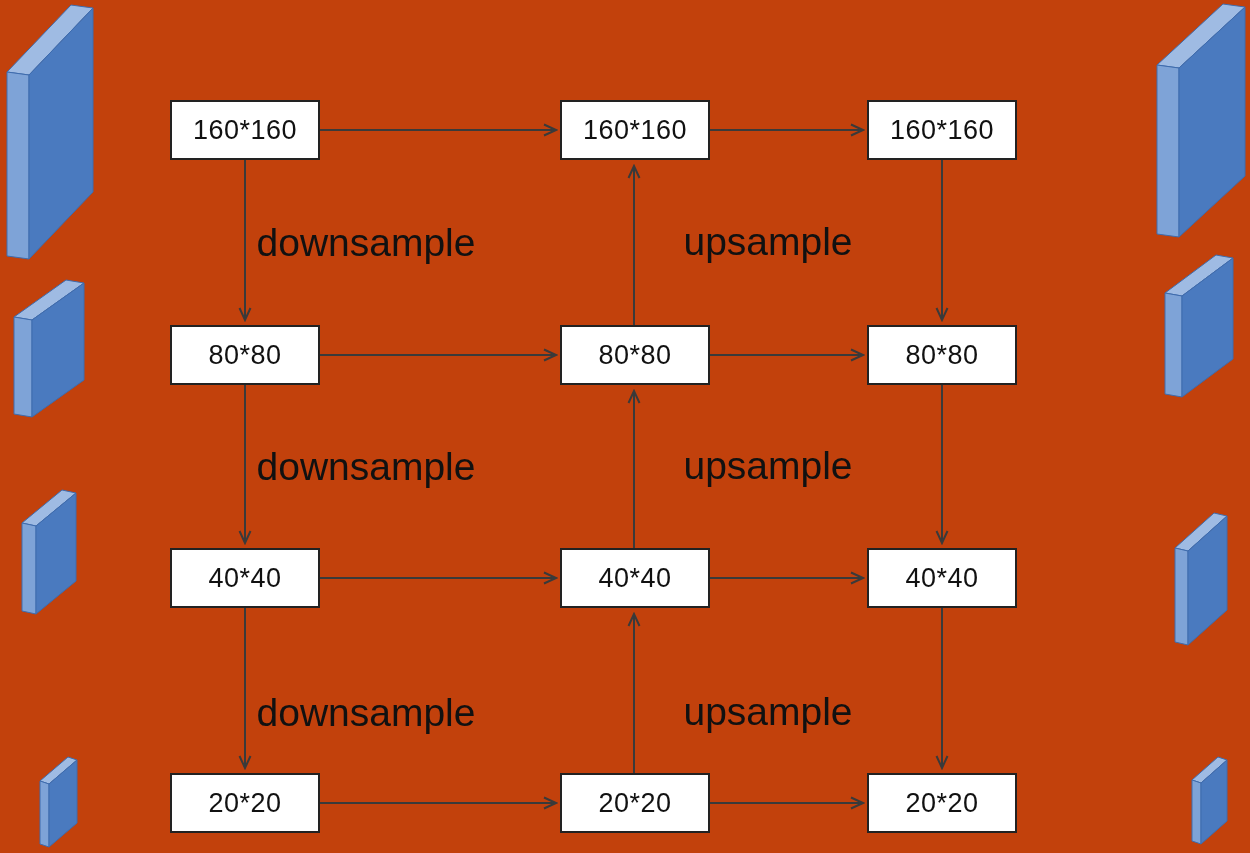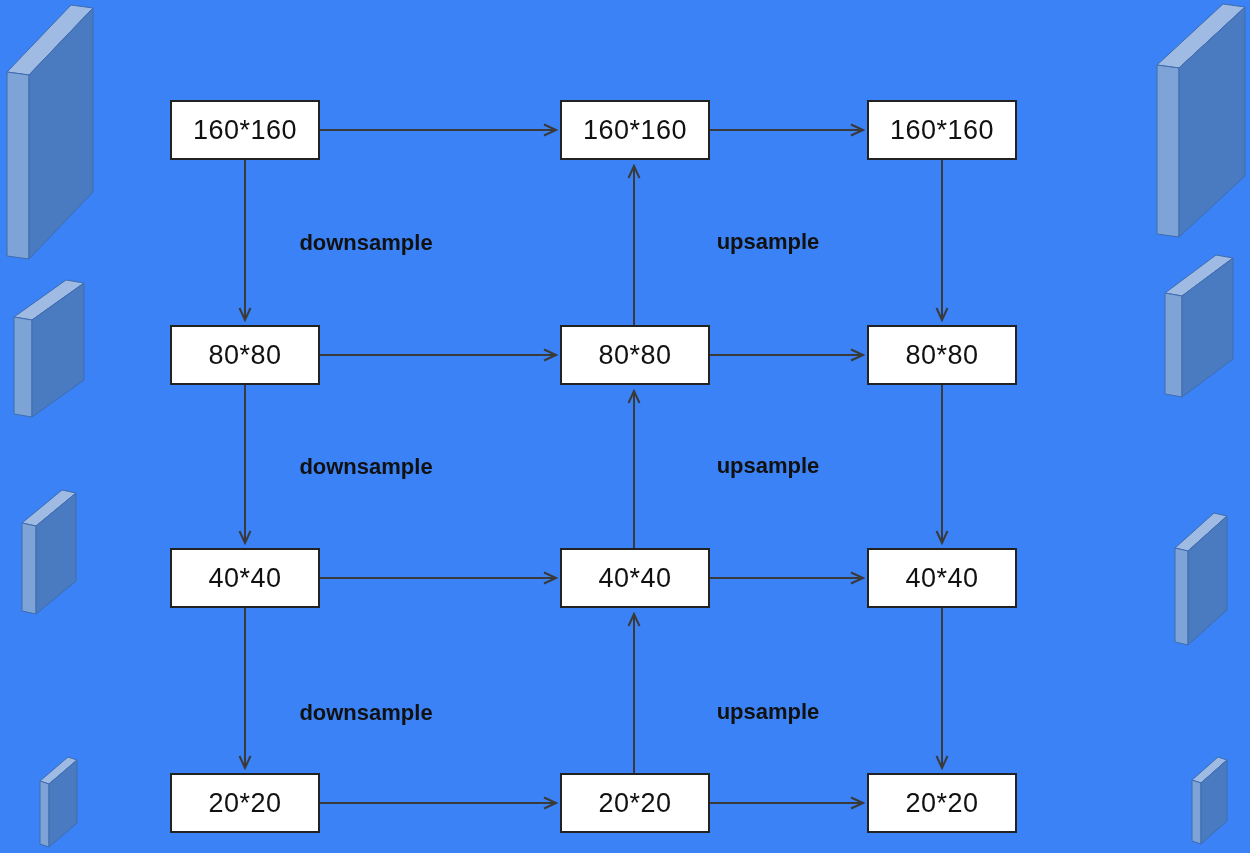--- a/index.html
+++ b/index.html
@@ -1,20 +1,20 @@
 <!DOCTYPE html>
 <html><head>
 <meta charset="utf-8">
 <style>
   html, body { margin: 0; padding: 0; background: #ffffff; }
   .stage {
     position: relative;
     width: 1250px;
     height: 853px;
-    background: #3b82f6;
+    background: #c2410c;
     font-family: "Liberation Sans", "DejaVu Sans", sans-serif;
     overflow: hidden;
   }
   .layer { position: absolute; left: 0; top: 0; }
   .flow-line { stroke: #3a3a3a; stroke-width: 2; fill: none; }
   .slab-poly { stroke: #3e6cae; stroke-width: 1; stroke-linejoin: round; }
   .node {
     position: absolute;
     width: 150px;
     height: 60px;
@@ -24,24 +24,23 @@
     display: flex;
     align-items: center;
     justify-content: center;
     font-size: 27px;
     color: #111111;
     letter-spacing: 0.5px;
   }
   .edge-label {
     position: absolute;
     transform: translate(-50%, -50%);
-    font-size: 22px;
+    font-size: 39px;
     color: #111111;
     white-space: nowrap;
-    font-weight: bold;
   }
 </style>
 </head>
 <body>
 
 <div class="stage">
 
   <svg class="layer" width="1250" height="853" viewBox="0 0 1250 853">
     <defs>
       <marker id="arrowhead" markerUnits="userSpaceOnUse" markerWidth="16" markerHeight="14" viewBox="0 0 16 14" refX="14" refY="7" orient="auto">

